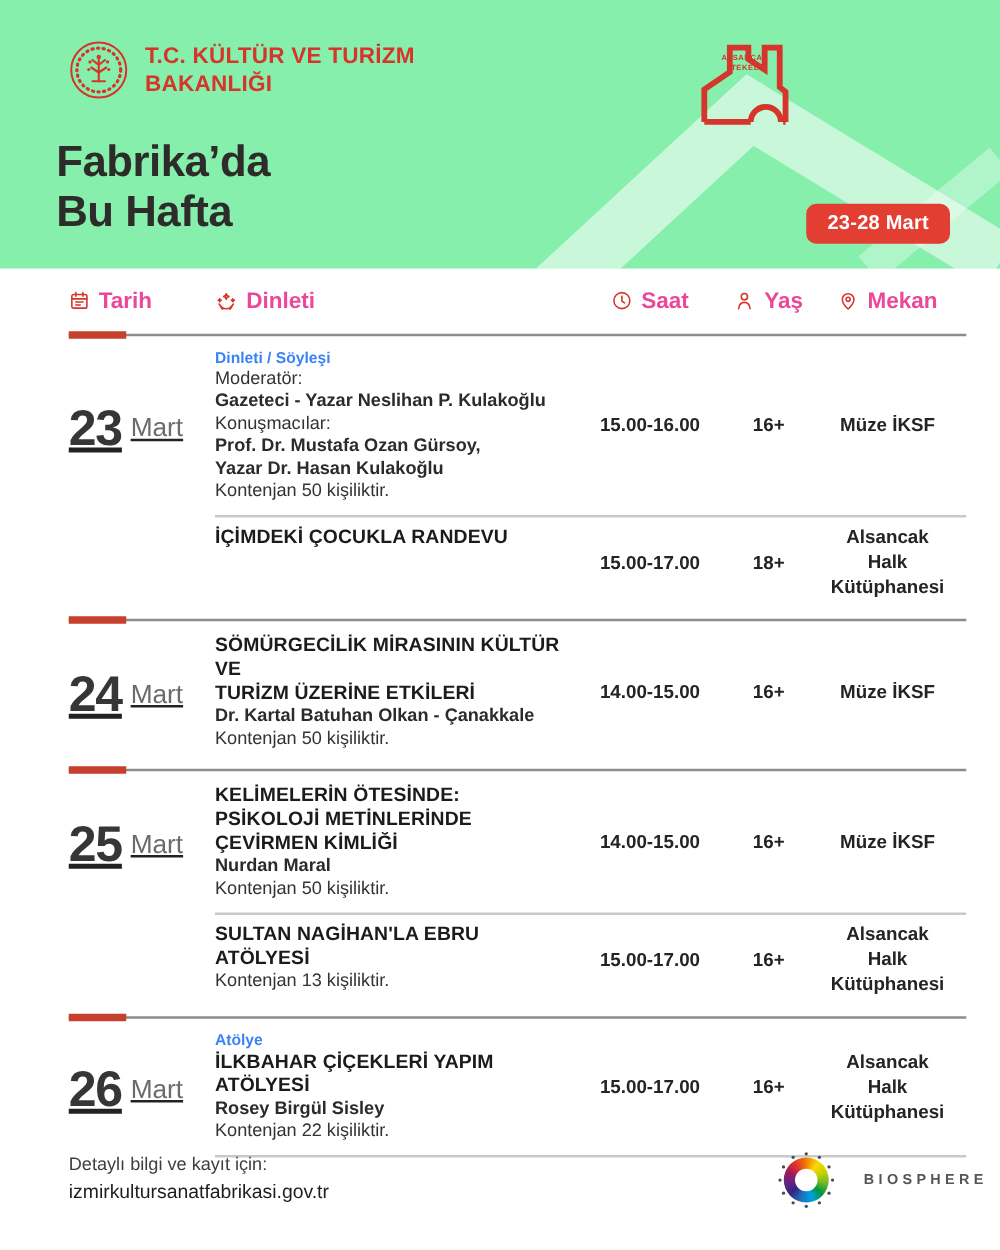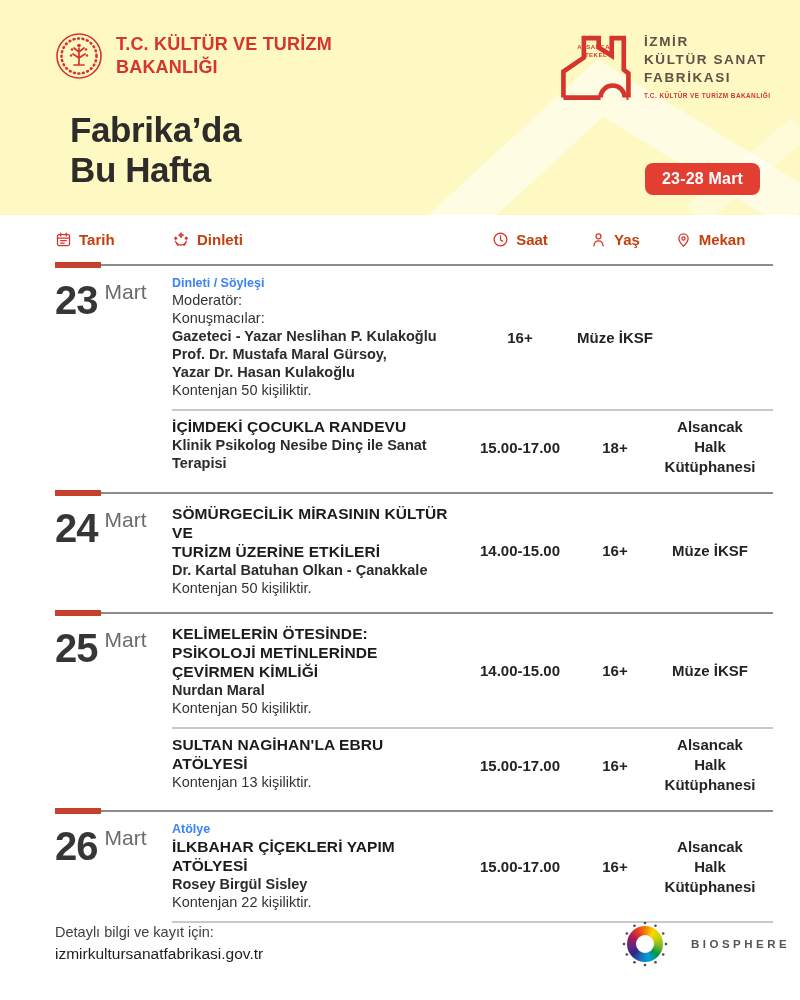--- a/index.html
+++ b/index.html
@@ -3,55 +3,55 @@
 <meta charset="utf-8">
 <style>
   * { margin:0; padding:0; box-sizing:border-box; }
   html,body { width:800px; height:1000px; }
   body {
     font-family:"Liberation Sans","DejaVu Sans",sans-serif;
     background:#ffffff; position:relative; overflow:hidden; color:#222;
   }
 
   
-  .topband { position:absolute; top:0; left:0; width:800px; height:215px; background:#fef9c3; overflow:hidden; }
+  .topband { position:absolute; top:0; left:0; width:800px; height:215px; background:#86efac; overflow:hidden; }
   .watermark { position:absolute; top:0; left:0; }
 
   .ministry { position:absolute; top:32px; left:55px; display:flex; align-items:center; gap:13px; }
   .ministry-name { color:#D5352B; font-weight:bold; font-size:18px; line-height:1.28; letter-spacing:.2px; white-space:pre-line; }
 
   .fab-logo { position:absolute; top:28px; left:556px; display:flex; align-items:center; gap:10px; }
   .fab-icon { position:relative; width:78px; height:76px; }
   .fab-badge { position:absolute; top:16px; left:14px; width:52px; text-align:center;
     font-size:6px; font-weight:bold; color:#D5352B; letter-spacing:.5px; line-height:1.25; white-space:pre-line; }
   .fab-name { color:#5F5147; font-weight:bold; font-size:13.5px; letter-spacing:1.6px; line-height:1.32; white-space:pre-line; }
   .fab-sub { color:#D5352B; font-weight:bold; font-size:6.4px; letter-spacing:.45px; margin-top:5px; }
 
-  .page-title { position:absolute; top:110px; left:70px; font-size:35px; font-weight:800;
+  .page-title { position:absolute; top:110px; left:45px; font-size:35px; font-weight:800;
     color:#2D2C2B; line-height:1.13; letter-spacing:-.4px; white-space:pre-line; }
 
   .range-badge { position:absolute; top:163px; left:645px; background:#E23E32; color:#fff;
     font-size:16px; font-weight:600; padding:7px 17px; border-radius:8px; letter-spacing:.2px; }
 
   
   .content { position:absolute; top:215px; left:0; width:800px; background:#fff; }
   .grid5 { display:grid; grid-template-columns:117px 293px 110px 80px 110px; margin-left:55px; width:710px; }
 
   .thead { padding:15px 0 11px; }
-  .th { display:flex; align-items:center; gap:7px; font-weight:bold; font-size:15px; color:#c2410c; }
+  .th { display:flex; align-items:center; gap:7px; font-weight:bold; font-size:18px; color:#ec4899; }
   .th.center { justify-content:center; }
   .th svg { flex:0 0 auto; }
 
   .sep { position:relative; margin:2px 0 2px 55px; width:718px; height:7px; }
   .sep::before { content:""; position:absolute; top:3px; left:0; right:0; height:2px; background:#8C8C8C; }
   .sep::after  { content:""; position:absolute; top:1px; left:0; width:46px; height:6px; background:#C6402E; }
   .subsep { margin-left:172px; width:601px; border-top:2px solid #C9C9C9; }
 
   .row { padding:6px 0 10px; }
-  .cell-date { display:flex; align-items:flex-start; padding-top:4px; }
+  .cell-date { display:flex; align-items:center; padding-top:4px;text-decoration:underline; }
   .day { font-size:40px; font-weight:800; color:#363636; letter-spacing:-1px; line-height:1; }
   .month { font-size:21px; color:#6B6B6B; margin-left:7px; }
 
   .cell-event { padding-right:12px; }
   .cat { font-size:12.5px; color:#3b82f6; line-height:15px;font-weight:bold; }
   .etitle { font-size:15.5px; font-weight:800; color:#1B1B1B; line-height:19px; white-space:pre-line; letter-spacing:.1px; }
   .eline { font-size:14.5px; color:#333; line-height:18px; }
   .eline.b { font-weight:600; color:#2B2B2B; }
 
   .cell-time,.cell-age,.cell-venue { display:flex; align-items:center; justify-content:center;
@@ -98,26 +98,20 @@
 
   <div class="fab-logo">
     <div class="fab-icon">
       <svg width="78" height="76" viewBox="0 0 84 80" style="stroke:#D5352B;fill:none;stroke-width:5;stroke-linejoin:miter;">
         <path d="M8 74 V46 L30 31 V10 H46 V20 L60 29 V10 H73 V44 L78 48 V74"></path>
         <path d="M8 74 H48 M76 74 H78 M48 74 a13 13 0 0 1 26 0" stroke-width="5"></path>
       </svg>
       <div class="fab-badge">ALSANCAK
 TEKEL</div>
     </div>
-    <div>
-      <div class="fab-name">İZMİR
-KÜLTÜR SANAT
-FABRİKASI</div>
-      <div class="fab-sub">T.C. KÜLTÜR VE TURİZM BAKANLIĞI</div>
-    </div>
   </div>
 
   <div class="page-title">Fabrika’da
 Bu Hafta</div>
   <div class="range-badge">23-28 Mart</div>
 </div>
 
 <div class="content">
   <div class="grid5 thead">
     <div class="th">
@@ -167,35 +161,35 @@
   <div>
       <div class="sep"></div>
       <div class="grid5 row">
         <div class="cell-date">
           <div class="day" style="display: inline;">23</div>
           <div class="month" style="display: inline;">Mart</div>
         </div>
         <div class="cell-event">
           <div class="cat">Dinleti / Söyleşi</div>
           <div class="eline">Moderatör:</div>
+          <div class="eline b">Gazeteci - Yazar Neslihan P. Kulakoğlu</div>
           <div class="eline">Konuşmacılar:</div>
-          <div class="eline b">Gazeteci - Yazar Neslihan P. Kulakoğlu</div>
-          <div class="eline b">Prof. Dr. Mustafa Maral Gürsoy,</div>
+          <div class="eline b">Prof. Dr. Mustafa Ozan Gürsoy,</div>
           <div class="eline b">Yazar Dr. Hasan Kulakoğlu</div>
           <div class="eline">Kontenjan 50 kişiliktir.</div>
         </div>
+        <div class="cell-time">15.00-16.00</div>
         <div class="cell-age">16+</div>
         <div class="cell-venue">Müze İKSF</div>
       </div>
       <div class="subsep"></div>
       <div class="grid5 row">
         <div class="cell-date"></div>
         <div class="cell-event">
           <div class="etitle">İÇİMDEKİ ÇOCUKLA RANDEVU</div>
-          <div class="eline b">Klinik Psikolog Nesibe Dinç ile Sanat Terapisi</div>
         </div>
         <div class="cell-time">15.00-17.00</div>
         <div class="cell-age">18+</div>
         <div class="cell-venue">Alsancak
 Halk
 Kütüphanesi</div>
       </div>
       <div class="sep"></div>
       <div class="grid5 row">
         <div class="cell-date">

